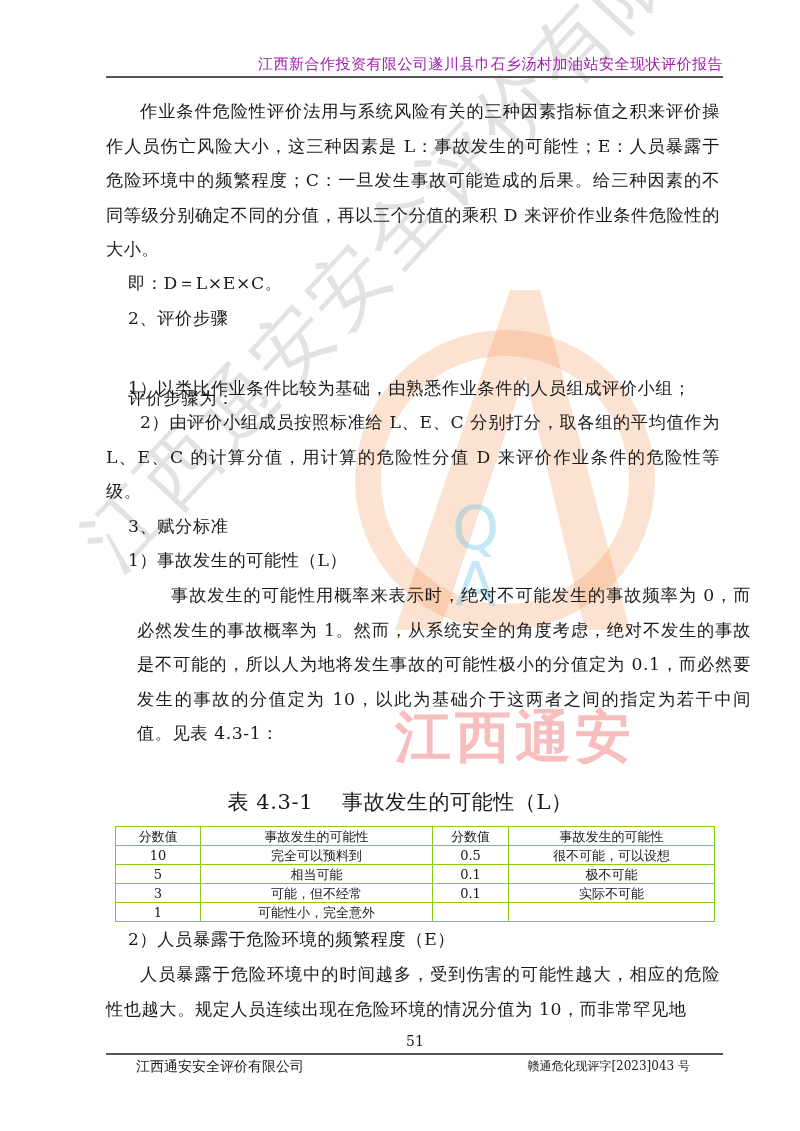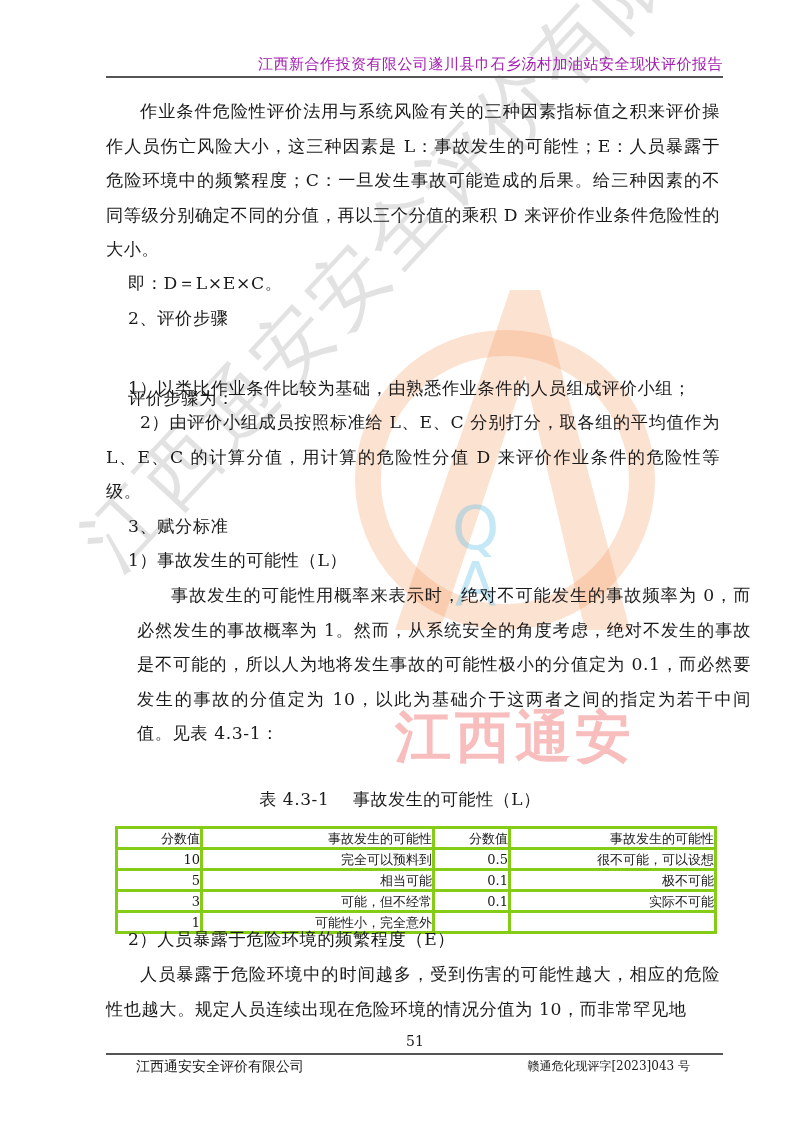--- a/index.html
+++ b/index.html
@@ -6,24 +6,24 @@
   body { width: 800px; height: 1131px; position: relative; overflow: hidden;
          font-family: "DejaVu Serif", "Liberation Serif", serif; color: #1a1a1a; }
   .header-title { position: absolute; left: 106px; width: 617px; top: 55px; text-align: right;
                   font-size: 15px; letter-spacing: 0.5px; color: #a21caf; }
   .header-rule { position: absolute; left: 106px; width: 617px; top: 76px; height: 0;
                  border-top: 2px solid #555; }
   .para { position: absolute; left: 106px; width: 614px; font-size: 17.2px; line-height: 34.5px;
           margin: 0; text-align: justify; text-align-last: left; letter-spacing: 0.6px; }
   .indent { text-indent: 34px; }
   .line { position: absolute; left: 128px; font-size: 17.2px; line-height: 34.5px; letter-spacing: 0.6px; white-space: nowrap; }
-  .caption { position: absolute; left: 0; width: 800px; text-align: center; font-size: 17px; top: 788px; letter-spacing: 0.6px; }
+  .caption { position: absolute; left: 0; width: 800px; text-align: center; font-size: 21px; top: 788px; letter-spacing: 0.6px; }
   table.lt { position: absolute; left: 115px; top: 826px; width: 599px; border-collapse: collapse;
              font-size: 13px; table-layout: fixed; }
-  table.lt td { border: 3px solid #84cc16; height: 18px; padding: 0; text-align: right; line-height: 17px; }
+  table.lt td { border: 1px solid #84cc16; height: 18px; padding: 0; text-align: center; line-height: 17px; }
   .footer-page { position: absolute; left: 0; width: 830px; text-align: center; top: 1033px; font-size: 14px; }
   .footer-rule { position: absolute; left: 106px; width: 617px; top: 1053px; border-top: 2px solid #555; }
   .footer-left { position: absolute; left: 136px; top: 1058px; font-size: 14px; }
   .footer-right { position: absolute; right: 110px; top: 1058px; font-size: 12px; }
   
   .wm { position: absolute; pointer-events: none; }
   .wm-ring { left: 355px; top: 330px; width: 300px; height: 300px; border-radius: 50%;
              border: 26px solid rgba(245,150,90,0.28); box-sizing: border-box; }
   .wm-a { left: 380px; top: 280px; width: 260px; height: 370px; }
   .wm-red { left: 395px; top: 700px; font-size: 56px; color: rgba(235,70,70,0.35); letter-spacing: 4px;

